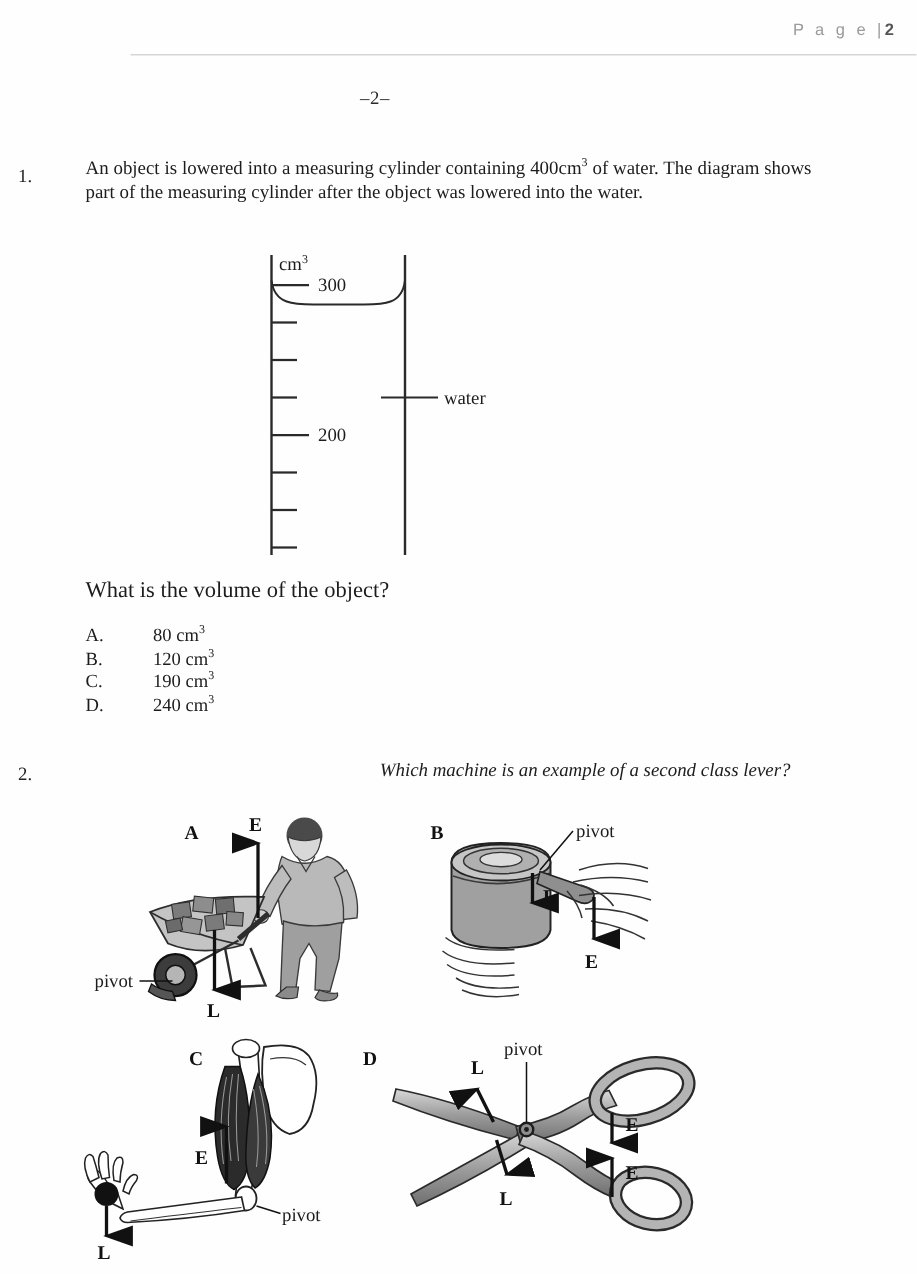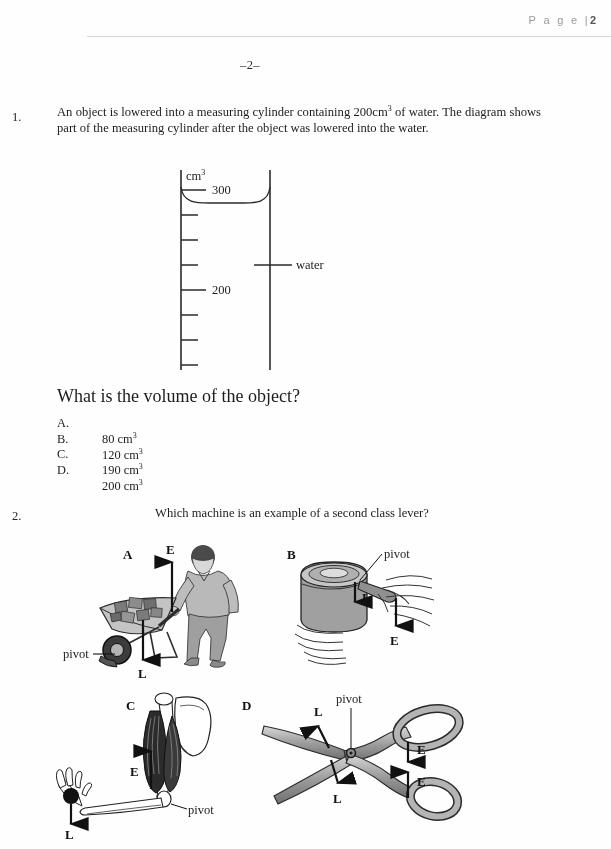--- a/index.html
+++ b/index.html
@@ -75,29 +75,29 @@
   .q-body {
     position: absolute;
     font-size: 12.6px;
     line-height: 15.5px;
     color: #1c1c1c;
     text-align: justify;
   }
   .q1-body { left: 57px; top: 105px; width: 484px; }
   .q1-num  { left: 12px; top: 110px; }
   .q2-num  { left: 12px; top: 509px; }
-  .q2-body { left: 57px; top: 506px; width: 470px; text-align: center; }
+  .q2-body { left: 57px; top: 506px; width: 470px; text-align: right; font-style: italic; }
 
   sup { font-size: 8px; vertical-align: super; line-height: 0; }
 
   .prompt {
     position: absolute;
     left: 57px;
     top: 386px;
-    font-size: 18px;
+    font-size: 15px;
     color: #1c1c1c;
   }
 
   
   .opts {
     position: absolute;
     left: 57px;
     top: 416px;
     width: 260px;
   }
@@ -108,21 +108,21 @@
     color: #1c1c1c;
   }
   .opt-letter {
     position: absolute;
     left: 0;
     top: 0;
   }
   .opt-text {
     position: absolute;
     left: 45px;
-    top: 16px;
+    top: 0;
   }
 
   
   .fig {
     position: absolute;
   }
   .fig svg { display: block; overflow: visible; }
 
   .cyl-fig { left: 150px; top: 160px; }
   .figA { left: 55px; top: 540px; }
@@ -155,21 +155,21 @@
 <div class="page">
 
   <div class="header">
     <div class="header-text"><span>P a g e  |</span><span class="pg-num">2</span></div>
     <div class="header-rule"></div>
   </div>
 
   <div class="page-marker">–2–</div>
 
   <div class="q-num q1-num">1.</div>
-  <div class="q-body q1-body"><span>An object is lowered into a measuring cylinder containing 200</span><span>cm</span><sup>3</sup><span> of water. The diagram shows part of the measuring cylinder after the object was lowered into the water.</span></div>
+  <div class="q-body q1-body"><span>An object is lowered into a measuring cylinder containing 400</span><span>cm</span><sup>3</sup><span> of water. The diagram shows part of the measuring cylinder after the object was lowered into the water.</span></div>
 
   <div class="fig cyl-fig">
     <svg width="260" height="225" viewBox="0 0 260 225">
 
       <line x1="31" y1="10" x2="31" y2="210" stroke="#2a2a2a" stroke-width="1.6"></line>
 
       <line x1="120" y1="10" x2="120" y2="210" stroke="#2a2a2a" stroke-width="1.6"></line>
 
       <path d="M 31 27 C 33 44, 48 43, 62 43 L 90 43 C 104 43, 118 44, 120 27" fill="none" stroke="#2a2a2a" stroke-width="1.4"></path>
 
@@ -204,21 +204,21 @@
     <div class="opt-row">
       <span class="opt-letter">B.</span>
       <span class="opt-text"><span>120 cm</span><sup>3</sup></span>
     </div>
     <div class="opt-row">
       <span class="opt-letter">C.</span>
       <span class="opt-text"><span>190 cm</span><sup>3</sup></span>
     </div>
     <div class="opt-row">
       <span class="opt-letter">D.</span>
-      <span class="opt-text"><span>200 cm</span><sup>3</sup></span>
+      <span class="opt-text"><span>240 cm</span><sup>3</sup></span>
     </div>
   </div>
 
   <div class="q-num q2-num">2.</div>
   <div class="q-body q2-body">Which machine is an example of a second class lever?</div>
 
   <div class="fig figA">
     <svg width="225" height="150" viewBox="0 0 225 150">
       <defs>
         <marker id="arrHead" markerWidth="7" markerHeight="9" refX="3.2" refY="8" orient="auto">

